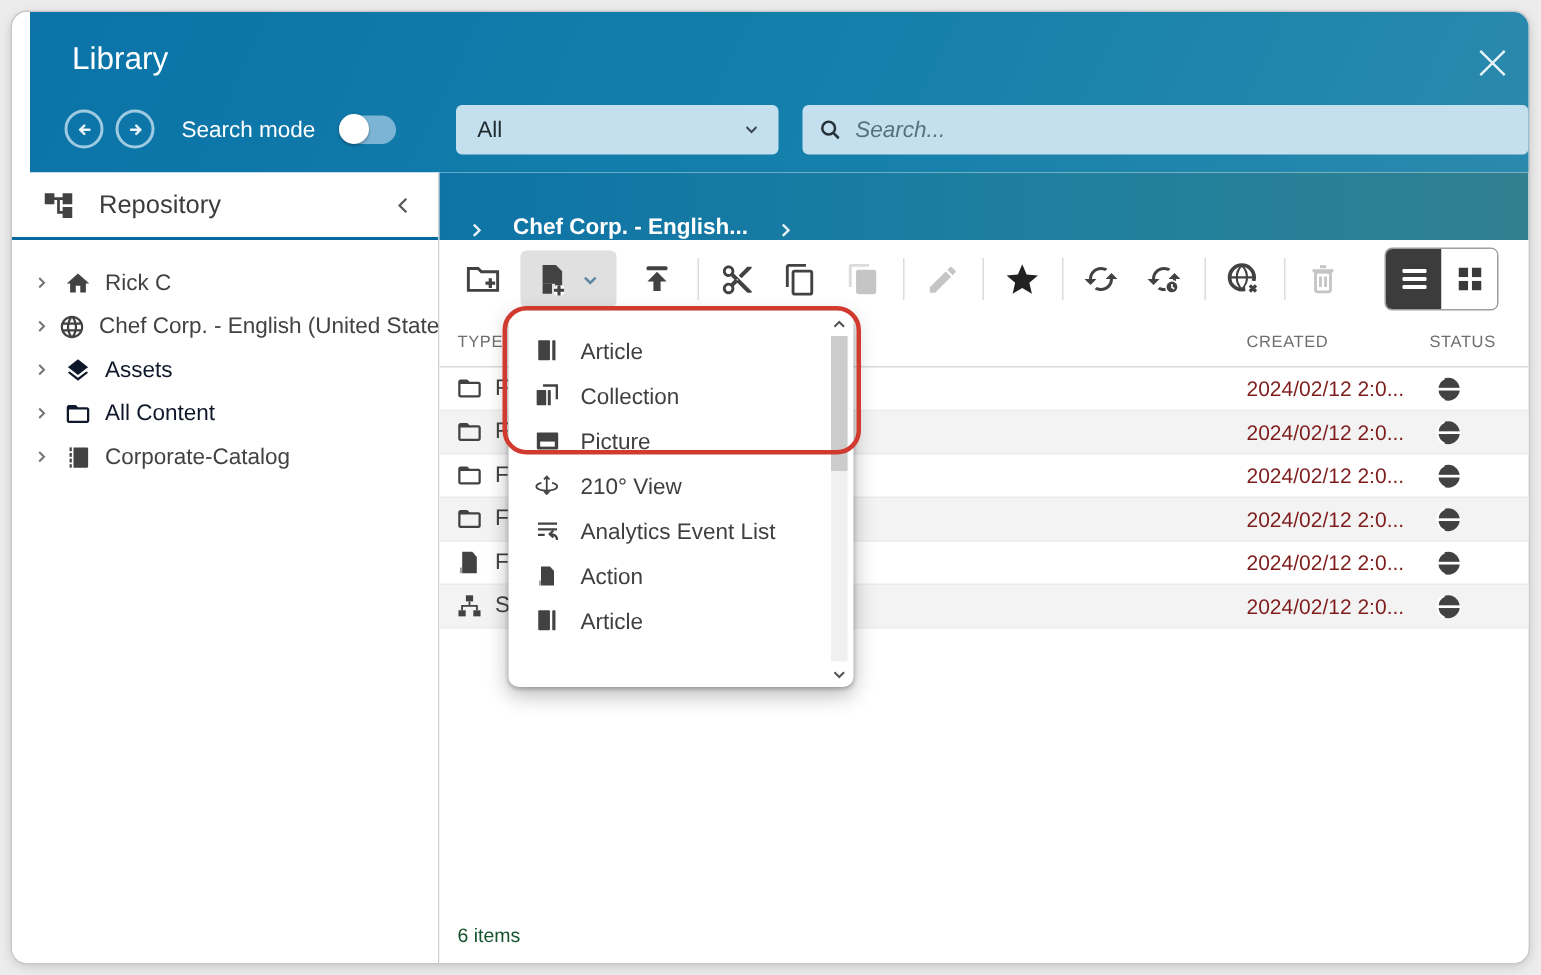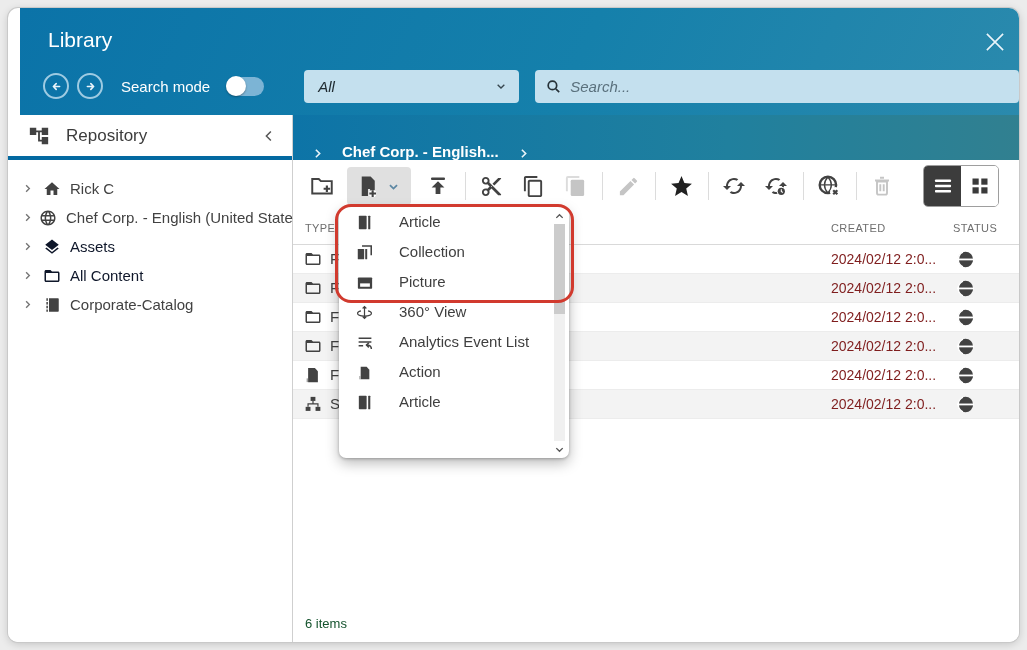--- a/index.html
+++ b/index.html
@@ -10,30 +10,30 @@
   
   .hdr { position:absolute; left:12px; top:0; width:100%; height:107px;
          background:linear-gradient(115deg,#0b73a8 0%,#1580ab 55%,#2b8aad 100%); }
   .hdr-title { position:absolute; left:28px; top:20px; color:#fff; font-size:21px; font-weight:400; }
   .close-btn { position:absolute; right:22px; top:20px; width:28px; height:28px; cursor:pointer; display:flex; align-items:center; justify-content:center; }
   .hdr-row { position:absolute; left:23px; right:12px; bottom:12px; height:34px; display:flex; align-items:center; }
   .nav-circle { width:26px; height:26px; border-radius:50%; border:2px solid #9ecbe2; display:flex; align-items:center; justify-content:center; margin-right:8px; cursor:pointer; }
   .searchmode-label { color:#fff; font-size:15px; margin-left:10px; }
   .toggle { width:38px; height:19px; border-radius:10px; background:#7cb4d5; margin-left:16px; position:relative; cursor:pointer; }
   .toggle .knob { position:absolute; left:0px; top:-0.5px; width:20px; height:20px; border-radius:50%; background:#fff; box-shadow:0 1px 2px rgba(0,0,0,.35); }
-  .filter-select { margin-left:40px; width:215px; height:33px; background:#c4e0ee; border-radius:4px; display:flex; align-items:center; padding:0 10px 0 14px; color:#1f2a30; font-size:15px; cursor:pointer;font-style:italic; }
+  .filter-select { margin-left:40px; width:215px; height:33px; background:#c4e0ee; border-radius:4px; display:flex; align-items:center; padding:0 10px 0 14px; color:#1f2a30; font-size:15px; cursor:pointer; }
   .filter-select .spacer { flex:1; }
   .search-box { margin-left:16px; flex:1; height:33px; background:#c4e0ee; border-radius:4px; display:flex; align-items:center; padding:0 10px; }
   .search-box input { flex:1; border:0; outline:0; background:transparent; font-size:15px; font-style:italic; color:#2a3a44; margin-left:8px; font-family:"Liberation Sans",sans-serif; }
   .search-box input::placeholder { color:#4f6571; font-style:italic; opacity:.9; }
 
   
   .body { position:absolute; top:107px; left:0; right:0; bottom:0; display:flex; }
   .sidebar { width:285px; border-right:1px solid #cfcfcf; display:flex; flex-direction:column; background:#fff; }
-  .side-hdr { height:45px; border-bottom:4px solid #0369a1; display:flex; align-items:center; padding:0 14px 0 20px; }
+  .side-hdr { height:45px; border-bottom:2px solid #0369a1; display:flex; align-items:center; padding:0 14px 0 20px; }
   .side-title { font-size:17px; color:#3c3c3c; margin-left:16px; flex:1; }
   .tree { padding-top:14px; }
   .tree-item { height:29px; display:flex; align-items:center; padding-left:14px; font-size:15px; color:#424242; cursor:pointer; }
   .tree-item .lbl { margin-left:9px; white-space:nowrap; }
   .tree-item.muted, .tree-item.muted .t-ico { color:#0f172a; }
   .t-chev { width:14px; display:flex; align-items:center; color:#757575; }
   .t-ico { width:19px; height:19px; margin-left:6px; color:#424242; display:flex; align-items:center; justify-content:center; }
 
   .content { flex:1; position:relative; display:flex; flex-direction:column; background:#fff; }
   .crumb { height:45px; background:linear-gradient(90deg,#0d74a7 0%,#20809e 60%,#318090 100%); display:flex; align-items:flex-end; padding:0 18px; }
@@ -58,21 +58,21 @@
   .row .r-ico { position:absolute; left:11px; top:5px; width:18px; height:18px; color:#424242; }
   .row .r-name { position:absolute; left:37px; top:5px; white-space:nowrap; }
   .row .r-created { position:absolute; left:538px; top:6px; font-size:14px; color:#7f1d1d; white-space:nowrap; }
   .row .r-status { position:absolute; left:664px; top:6px; width:17px; height:17px; }
   .items-footer { position:absolute; left:12px; bottom:11px; font-size:13px; color:#14532d; }
 
   
   .dropdown { position:absolute; left:331px; top:199px; width:230px; height:251px; background:#fff; border-radius:7px;
               box-shadow:0 1px 3px rgba(0,0,0,.25), 0 5px 14px rgba(0,0,0,.28); z-index:5; }
   .dd-list { padding:6px 0 0 0; }
-  .dd-item { height:30px; display:flex; align-items:flex-start; padding-left:16px; cursor:pointer;gap:12px; }
+  .dd-item { height:30px; display:flex; align-items:flex-end; padding-left:16px; cursor:pointer; }
   .dd-ico { width:19px; height:19px; color:#424242; display:flex; align-items:center; justify-content:center; }
   .dd-lbl { margin-left:13px; font-size:15px; color:#3f3f3f; }
   .dd-scroll { position:absolute; right:2px; top:2px; bottom:2px; width:15px; }
   .dd-arrow { position:absolute; left:0; width:15px; height:14px; display:flex; align-items:center; justify-content:center; color:#616161; cursor:pointer; }
   .dd-arrow.up { top:0; } .dd-arrow.down { bottom:0; }
   .dd-track { position:absolute; left:2px; top:15px; bottom:15px; width:11px; background:#f0f0f0; }
   .dd-thumb { position:absolute; left:0; top:0; width:11px; height:90px; background:#cccccc; cursor:pointer; }
 
   .annotation { position:absolute; left:327px; top:196px; width:239px; height:99px; border:3px solid #d13a2e; border-radius:16px; z-index:6; pointer-events:none; }
 
@@ -515,21 +515,21 @@
         <span class="dd-lbl">Picture</span>
       </div>
       <div class="dd-item">
         <span class="dd-ico">
             <svg width="17" height="17" viewBox="0 0 24 24" fill="none" stroke="currentColor" stroke-width="1.7">
               <path d="M12 4v16"></path>
               <path d="M9.4 6.4L12 3.8l2.6 2.6M9.4 17.6l2.6 2.6 2.6-2.6"></path>
               <path d="M7 9.8c-2.9.7-4.8 2-4.8 3.4 0 2.2 4.4 3.9 9.8 3.9s9.8-1.7 9.8-3.9c0-1.4-1.9-2.7-4.8-3.4"></path>
             </svg>
           </span>
-        <span class="dd-lbl">360° View</span>
+        <span class="dd-lbl">210° View</span>
       </div>
       <div class="dd-item">
         <span class="dd-ico">
             <svg width="18" height="18" viewBox="0 0 24 24" fill="none" stroke="currentColor" stroke-width="2">
               <path d="M3.5 5.5h17M3.5 10.5h17M3.5 15.5h6"></path>
               <path d="M20.5 20c0-4.2-2.6-5.3-6.5-5.3"></path>
               <path d="M17.2 11.6l-3.2 3.1 3.2 3.1"></path>
             </svg>
           </span>
         <span class="dd-lbl">Analytics Event List</span>

